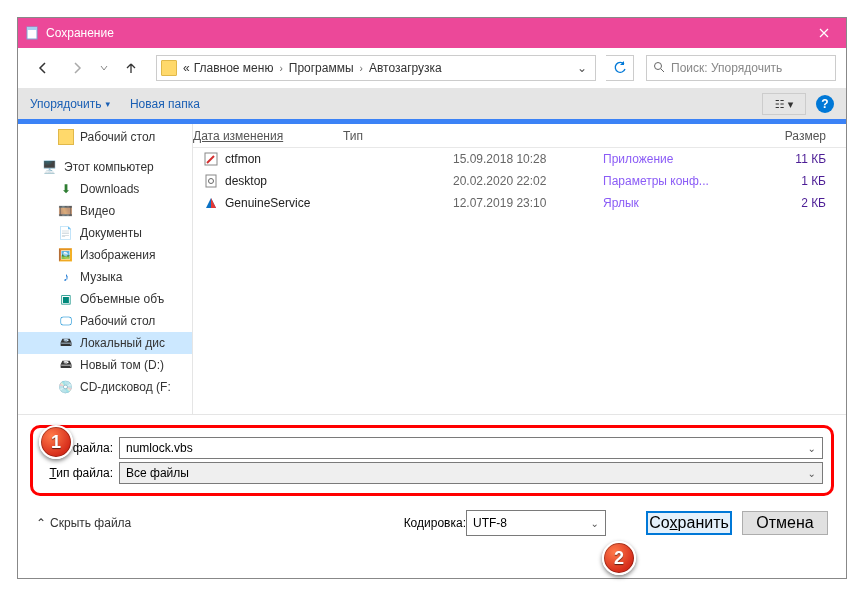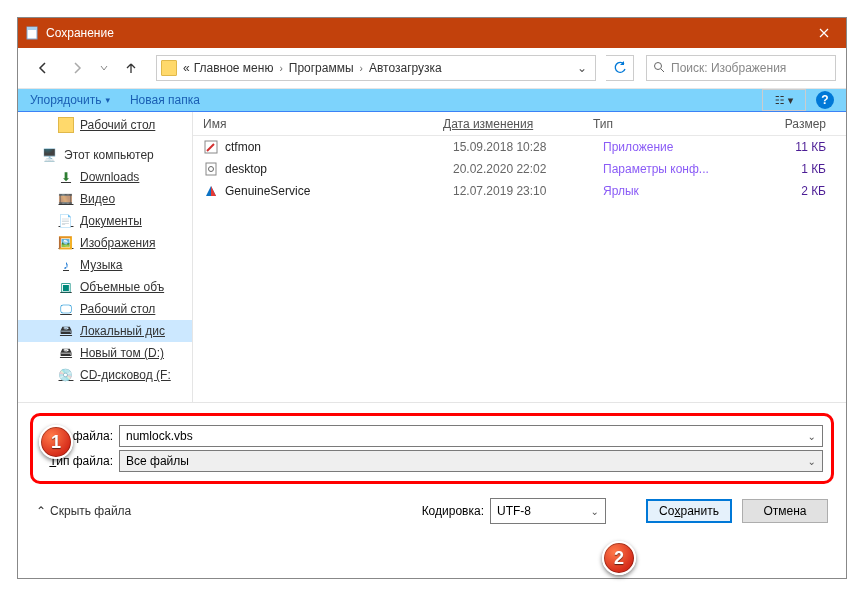--- a/index.html
+++ b/index.html
@@ -1,44 +1,44 @@
 <!DOCTYPE html>
 <html><head>
 <meta charset="utf-8">
 <style>
 * { box-sizing: border-box; margin: 0; padding: 0; font-family: "Segoe UI", Tahoma, sans-serif; }
 body { background: #fff; width: 866px; height: 597px; position: relative; overflow: hidden; }
 .frame { position: absolute; left: 17px; top: 17px; width: 830px; height: 562px; border: 1px solid #888; background: #fff; }
 
-.titlebar { height: 30px; background: #c2410c; color: #fff; display: flex; align-items: center; padding: 0 0 0 6px; font-size: 12px; }
+.titlebar { height: 30px; background: #ec4899; color: #fff; display: flex; align-items: center; padding: 0 0 0 6px; font-size: 12px; }
 .titlebar .np-icon { width: 16px; height: 16px; margin-right: 6px; display:flex; align-items:center; justify-content:center; }
 .titlebar .title { flex: 1; }
 .titlebar .close { width: 45px; height: 30px; display: flex; align-items: center; justify-content: center; cursor: pointer; }
 
 .navbar { height: 40px; display: flex; align-items: center; padding: 4px 10px; gap: 4px; }
 .navbtn { width: 30px; height: 30px; display: flex; align-items: center; justify-content: center; color: #888; }
 .navbtn.active { color:#000; }
 .pathbox { flex: 1; height: 26px; border: 1px solid #ccc; display: flex; align-items: center; padding: 0 4px; font-size: 12px; color:#333; margin: 0 6px; background:#fff; }
 .pathbox .chev { margin: 0 6px; color:#666; font-size:10px; }
 .pathbox .fld-icon { width:16px; height:16px; background:#ffd96b; border:1px solid #e0b84a; border-radius:1px; margin-right:2px; }
 .pathbox .chevbtn { margin-left:auto; color:#555; padding:0 4px; }
 .refresh { width: 28px; height: 26px; border: 1px solid #ccc; border-left:none; display: flex; align-items: center; justify-content: center; color: #0078d7; margin-right:8px;}
 .searchbox { width: 190px; height: 26px; border: 1px solid #ccc; display: flex; align-items: center; padding: 0 6px; font-size: 12px; color: #888; }
 .searchbox .sicon { margin-right: 6px; color: #555; }
 
-.toolbar { height: 24px; border-top: 1px solid #e5e5e5; border-bottom: 1px solid #3b82f6; display: flex; align-items: center; padding: 0 12px; font-size: 12px; color: #1a5fb4; background:#7dd3fc; }
+.toolbar { height: 36px; border-top: 1px solid #e5e5e5; border-bottom: 5px solid #3b82f6; display: flex; align-items: center; padding: 0 12px; font-size: 12px; color: #1a5fb4; background:#e5e5e5; }
 .toolbar .tbtn { margin-right: 20px; cursor:pointer; display:flex; align-items:center; gap:4px; }
 .toolbar .spacer { flex: 1; }
 .toolbar .vbtn { width: 44px; height: 22px; border: 1px solid #ccc; display:flex; align-items:center; justify-content:center; margin-right:10px; color:#333; font-size:11px;}
 .toolbar .help { width: 18px; height: 18px; border-radius: 50%; background: #0078d7; color: #fff; display: flex; align-items: center; justify-content: center; font-size: 12px; font-weight:bold; }
 
 .body { display: flex; height: 290px; }
 .side { width: 175px; border-right: 1px solid #e5e5e5; font-size: 12px; overflow: hidden; padding-top:2px; background:#fff;}
 .sitem { height: 22px; display: flex; align-items: center; padding-left: 24px; gap: 6px; color: #333; white-space:nowrap; cursor:pointer;}
-.sitem.l2 { padding-left: 40px; text-decoration: underline; }
+.sitem.l2 { padding-left: 40px; }
 .sitem.sel { background: #cce8ff; }
 .sitem .ic { width: 16px; height: 16px; display:flex; align-items:center; justify-content:center; font-size:12px; }
 
 .main { flex: 1; display:flex; flex-direction:column; }
 .headers { height: 24px; border-bottom: 1px solid #e8e8e8; display: flex; font-size: 12px; color: #555; align-items:center; }
 .col-name { width: 250px; padding-left: 10px; }
 .col-date { width: 150px; text-decoration: underline; }
 .col-type { width: 140px; }
 .col-size { flex:1; text-align: right; padding-right: 20px; }
 .filerow { height: 22px; display: flex; align-items: center; font-size: 12px; color: #222; cursor:pointer;}
@@ -52,24 +52,24 @@
 .redbox { border: 3px solid #ff0000; border-radius: 10px; padding: 6px 8px; margin: 4px 6px 8px 6px; }
 .frow { display: flex; align-items: center; margin: 3px 0; }
 .flabel { width: 78px; text-align: right; font-size: 12px; padding-right: 6px; }
 .finput { flex: 1; height: 22px; border: 1px solid #7a7a7a; font-size: 12px; padding: 0 6px; background:#fff; display:flex; align-items:center; position:relative;}
 .finput .carret { position:absolute; right:6px; color:#555; font-size:10px;}
 .finput input { border:none; outline:none; width:100%; font-size:12px; background:transparent;}
 
 .actionrow { display: flex; align-items: center; padding: 6px 12px 8px 12px; font-size: 12px; }
 .hide { display:flex; align-items:center; gap:4px; cursor:pointer; color:#333;}
 .actionrow .sp { flex: 1; }
-.enc-label { margin-right: 6px; }
-.enc-sel { width: 116px; height: 22px; border: 1px solid #7a7a7a; font-size: 12px; padding: 12px 6px; display:flex; align-items:center; margin-right: 30px; position:relative;}
+.enc-label { margin-right: 0; }
+.enc-sel { width: 140px; height: 22px; border: 1px solid #7a7a7a; font-size: 12px; padding: 12px 6px; display:flex; align-items:center; margin-right: 30px; position:relative;}
 .enc-sel .carret {position:absolute; right:6px; color:#555; font-size:10px;}
-.btn { width: 86px; height: 24px; border: 1px solid #adadad; background: #e1e1e1; font-size: 12px; margin-left: 10px; cursor:pointer; display:flex; align-items:center; justify-content:center;}
+.btn { width: 86px; height: 24px; border: 1px solid #adadad; background: #e1e1e1; font-size: 16px; margin-left: 10px; cursor:pointer; display:flex; align-items:center; justify-content:center;}
 .btn.primary { border: 2px solid #0078d7; background:#e5f1fb; }
 
 .badge { position:absolute; width:34px; height:34px; border-radius:50%; background: radial-gradient(circle at 35% 30%, #ff7a4a, #d62c1a 70%); border:2px solid #fff; box-shadow: 0 2px 4px rgba(0,0,0,.5), inset 0 0 0 1px rgba(0,0,0,.3); color:#fff; font-weight:bold; font-size:18px; display:flex; align-items:center; justify-content:center; z-index:10; text-shadow:0 1px 1px rgba(0,0,0,.6);}
 .badge1 { left: 39px; top: 425px; }
 .badge2 { left: 602px; top: 541px; }
 </style>
 </head>
 <body>
 
 <div class="frame">
@@ -124,21 +124,21 @@
         <svg width="14" height="14" viewBox="0 0 14 14">
           <path d="M11 3 A5 5 0 1 0 12 8" stroke="#0078d7" stroke-width="1.3" fill="none"></path>
           <path d="M11 0 L11 4 L7 4 Z" fill="#0078d7"></path>
         </svg>
       </div>
     <div class="searchbox">
       <span class="sicon"><svg width="12" height="12" viewBox="0 0 12 12">
             <circle cx="5" cy="5" r="3.5" stroke="#666" fill="none"></circle>
             <path d="M8 8 L11 11" stroke="#666"></path>
           </svg></span>
-      <span>Поиск: Изображения</span>
+      <span>Поиск: Упорядочить</span>
     </div>
   </div>
 
   <div class="toolbar">
     <div class="tbtn">
         <span>Упорядочить</span>
         <span style="font-size:9px;color:#1a5fb4;">▾</span>
       </div>
     <div class="tbtn">Новая папка</div>
     <div class="spacer"></div>
@@ -193,21 +193,20 @@
           <span class="ic">🖴</span>
           <span>Новый том (D:)</span>
         </div>
       <div class="sitem l2">
           <span class="ic">💿</span>
           <span>CD-дисковод (F:</span>
         </div>
     </div>
     <div class="main">
       <div class="headers">
-        <div class="col-name">Имя</div>
         <div class="col-date">Дата изменения</div>
         <div class="col-type">Тип</div>
         <div class="col-size">Размер</div>
       </div>
       <div class="filerow">
         <span class="fic">
             <svg width="14" height="14" viewBox="0 0 14 14">
               <rect x="1" y="1" width="12" height="12" fill="#fff" stroke="#888"></rect>
               <path d="M3 11 L10 4" stroke="#d32f2f" stroke-width="2"></path>
             </svg>

